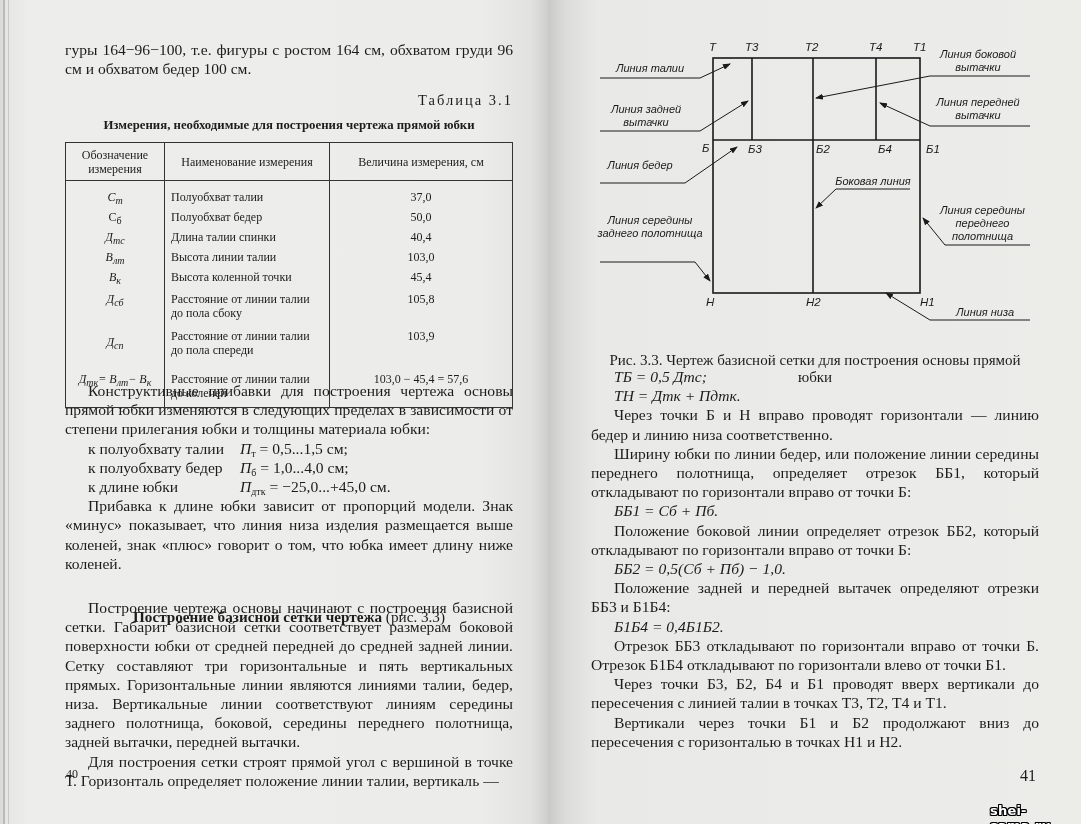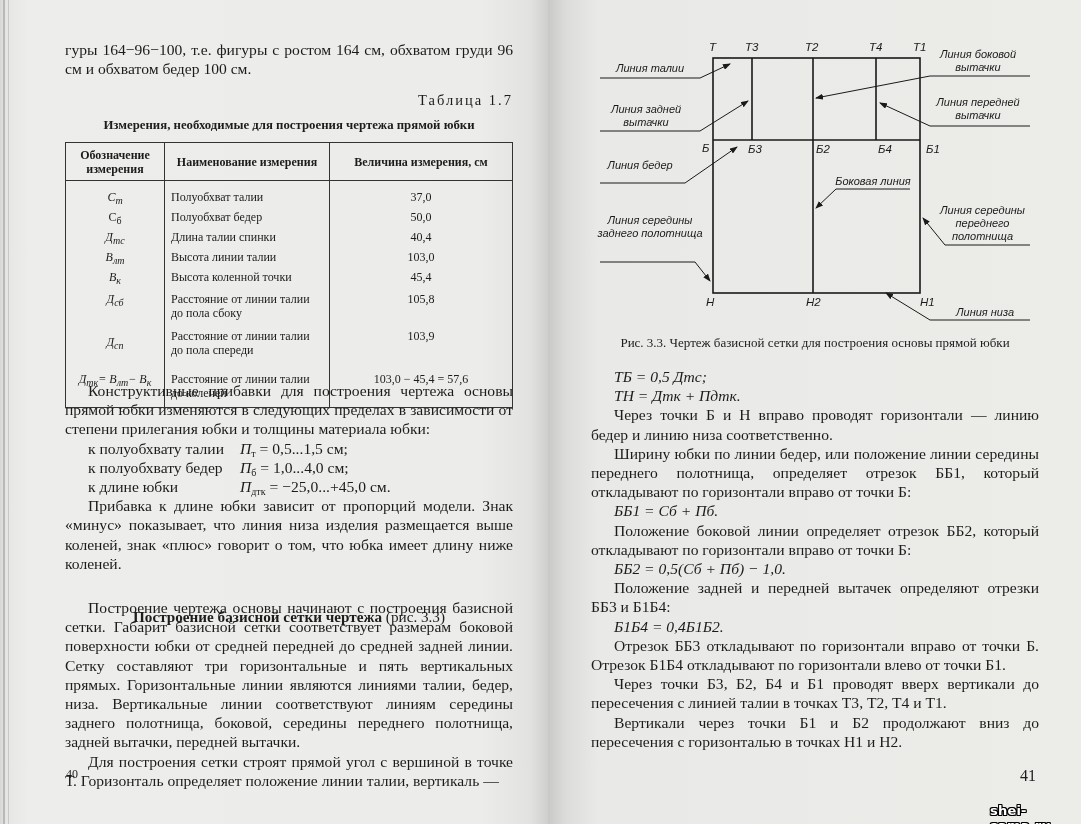--- a/index.html
+++ b/index.html
@@ -29,41 +29,41 @@
 
     
     #lp-intro { left: 65px; top: 40px; width: 448px; }
     #lp-table-label { position: absolute; left: 400px; top: 92px; width: 113px; text-align: right;
       font-size: 14.5px; letter-spacing: 2px; }
     #lp-table-title { position: absolute; left: 65px; top: 118px; width: 448px; text-align: center;
       font-size: 12.8px; font-weight: bold; }
     table.meas { position: absolute; left: 65px; top: 142px; width: 448px; border-collapse: collapse;
       font-size: 12px; line-height: 14px; }
     table.meas th, table.meas td { border-left: 1.3px solid #333; border-right: 1.3px solid #333; padding: 0 6px; vertical-align: top; }
-    table.meas th { border: 1.3px solid #333; font-weight: bold; height: 37px; vertical-align: middle; }
+    table.meas th { border: 1.3px solid #333; font-weight: normal; height: 37px; vertical-align: middle; }
     table.meas tr:last-child td { border-bottom: 1.3px solid #333; }
     table.meas td.sym { text-align: center; font-style: italic; width: 98px; padding: 0; }
     table.meas td.name { width: 152px; }
     table.meas td.val { text-align: center; }
     table.meas tr.r1 td { padding-top: 9px; }
     table.meas tr.row td { height: 20px; }
     table.meas tr.row2 td { height: 35px; padding-top: 2px; }
 
     #lp-additions { left: 65px; top: 381px; width: 448px; }
     .add-row { display: flex; padding-left: 23px; }
     .add-row .lbl { width: 152px; }
     .add-row .frm { font-style: normal; }
     #lp-section-head { position: absolute; left: 65px; top: 564px; width: 448px; text-align: center; font-size: 15.2px; margin-top: 44px; }
     #lp-section-head b { font-weight: bold; }
     #lp-body { left: 65px; top: 598px; width: 448px; }
     #lp-page-num { position: absolute; left: 66px; top: 767px; font-size: 12px; }
 
     
     #fig { position: absolute; left: 590px; top: 38px; width: 450px; height: 295px; }
-    #fig-caption { position: absolute; left: 600px; top: 335px; width: 430px; text-align: center; font-size: 13px; }
+    #fig-caption { position: absolute; left: 600px; top: 352px; width: 430px; text-align: center; font-size: 15px; }
     .fl { position: absolute; font-family: "Liberation Sans", "DejaVu Sans", sans-serif; font-style: italic; font-size: 11px; line-height: 13px; color: #1a1a1a; text-align: center; }
     .pt { position: absolute; font-family: "Liberation Sans", "DejaVu Sans", sans-serif; font-style: italic; font-size: 11.5px; color: #1a1a1a; }
 
     #rp-body { left: 591px; top: 367px; width: 448px; }
     .formula { padding-left: 23px; text-align: left; }
     #rp-page-num { position: absolute; left: 1020px; top: 767px; font-size: 16px; }
     #watermark { position: absolute; left: 990px; top: 803px; font-family: "DejaVu Sans", sans-serif; font-weight: bold;
       font-size: 13px; color: #fff; letter-spacing: 0.2px;
       text-shadow: -1px -1px 0 #000, 1px -1px 0 #000, -1px 1px 0 #000, 1px 1px 0 #000, 0 1px 0 #000, 1px 0 0 #000, -1px 0 0 #000, 0 -1px 0 #000; }
   </style>
@@ -72,21 +72,21 @@
 
 <div class="page page-left">
   <div class="left-edge"></div>
   <div class="left-edge2"></div>
 </div>
 <div class="page page-right"></div>
 
 <div class="txt" id="lp-intro">
   <p class="last">гуры 164−96−100, т.е. фигуры с ростом 164 см, обхватом груди 96 см и обхватом бедер 100 см.</p>
 </div>
-<div id="lp-table-label">Таблица 1.7</div>
+<div id="lp-table-label">Таблица 3.1</div>
 <div id="lp-table-title">Измерения, необходимые для построения чертежа прямой юбки</div>
 
 <table class="meas">
   <thead>
     <tr>
       <th>Обозначение измерения</th>
       <th>Наименование измерения</th>
       <th>Величина измерения, см</th>
     </tr>
   </thead>

